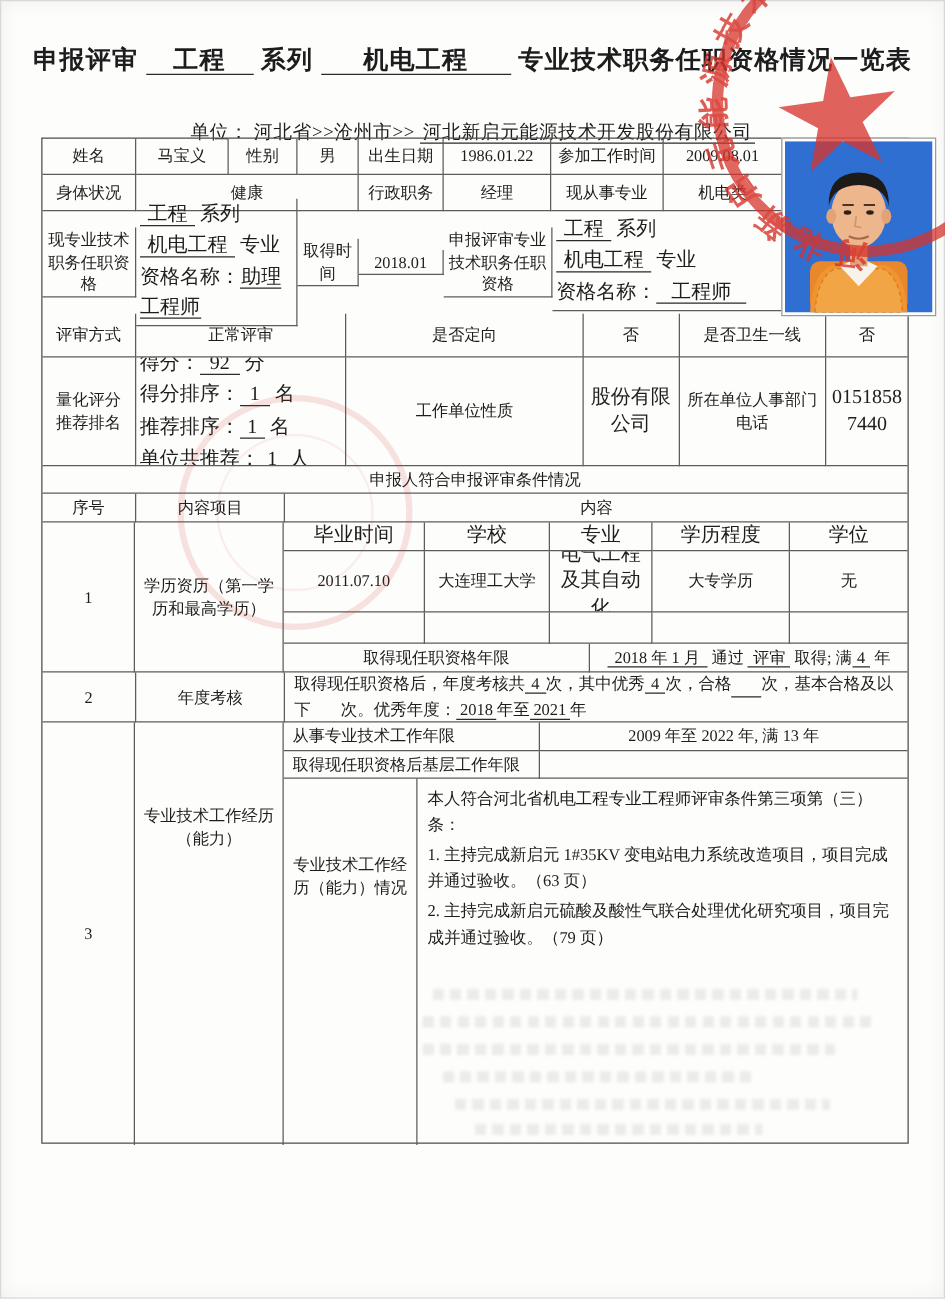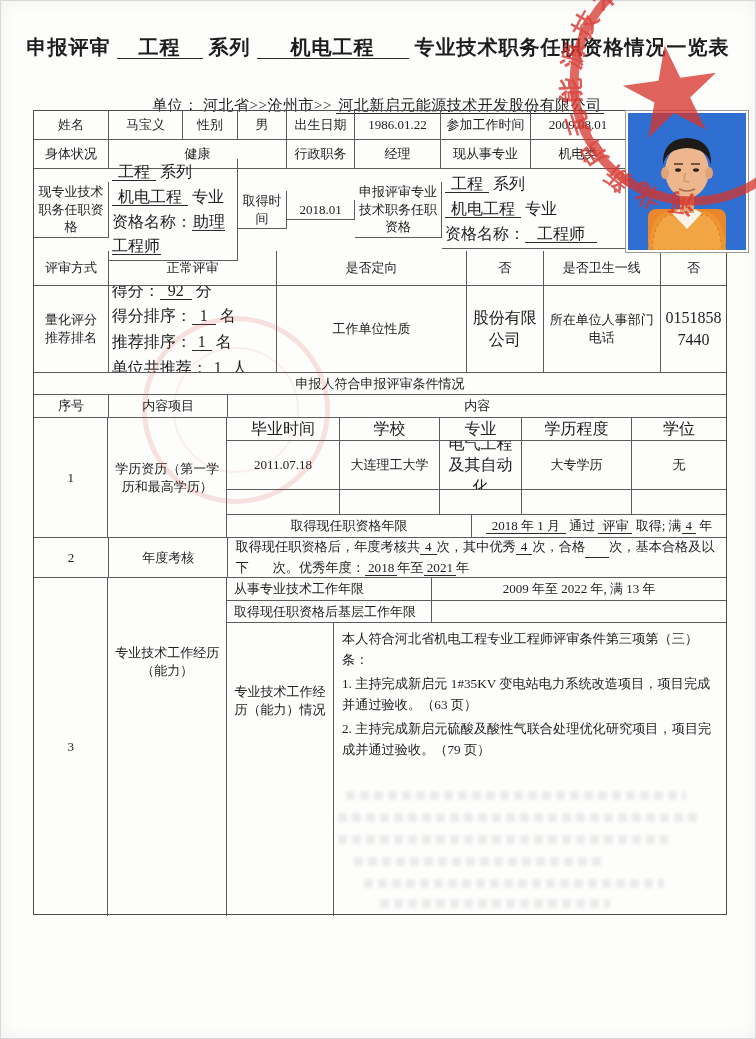--- a/index.html
+++ b/index.html
@@ -178,21 +178,21 @@
       <div class="c" style="width:120px;">学历资历（第一学历和最高学历）</div>
       <div class="col" style="width:499px;">
         <div class="row" style="height:23px;">
           <div class="c small" style="width:113px;">毕业时间</div>
           <div class="c small" style="width:100px;">学校</div>
           <div class="c small" style="width:82px;">专业</div>
           <div class="c small" style="width:110px;">学历程度</div>
           <div class="c small last" style="width:94px;">学位</div>
         </div>
         <div class="row" style="height:49px;">
-          <div class="c" style="width:113px;">2011.07.18</div>
+          <div class="c" style="width:113px;">2011.07.10</div>
           <div class="c" style="width:100px;">大连理工大学</div>
           <div class="c small" style="width:82px;">电气工程及其自动化</div>
           <div class="c" style="width:110px;">大专学历</div>
           <div class="c last" style="width:94px;">无</div>
         </div>
         <div class="row" style="height:25px;">
           <div class="c" style="width:113px;"></div>
           <div class="c" style="width:100px;"></div>
           <div class="c" style="width:82px;"></div>
           <div class="c" style="width:110px;"></div>

